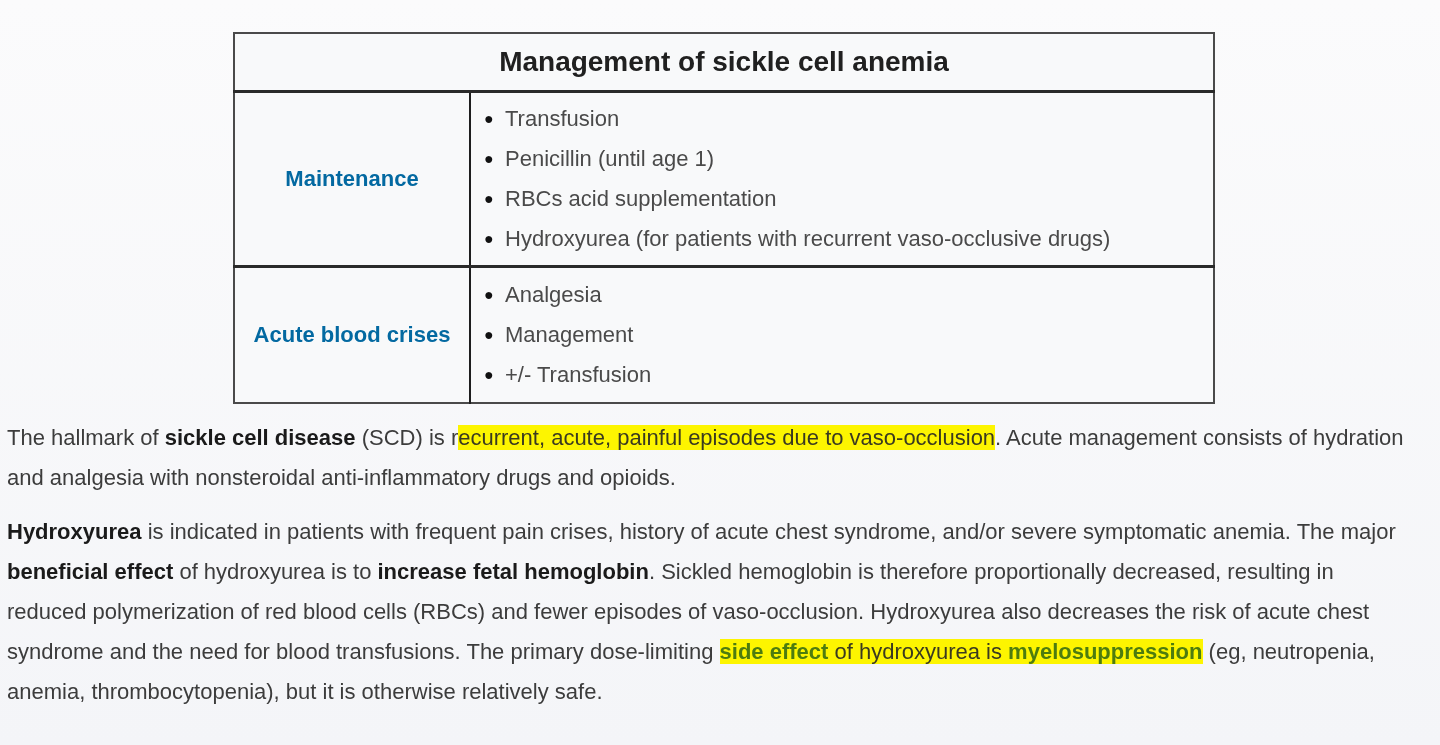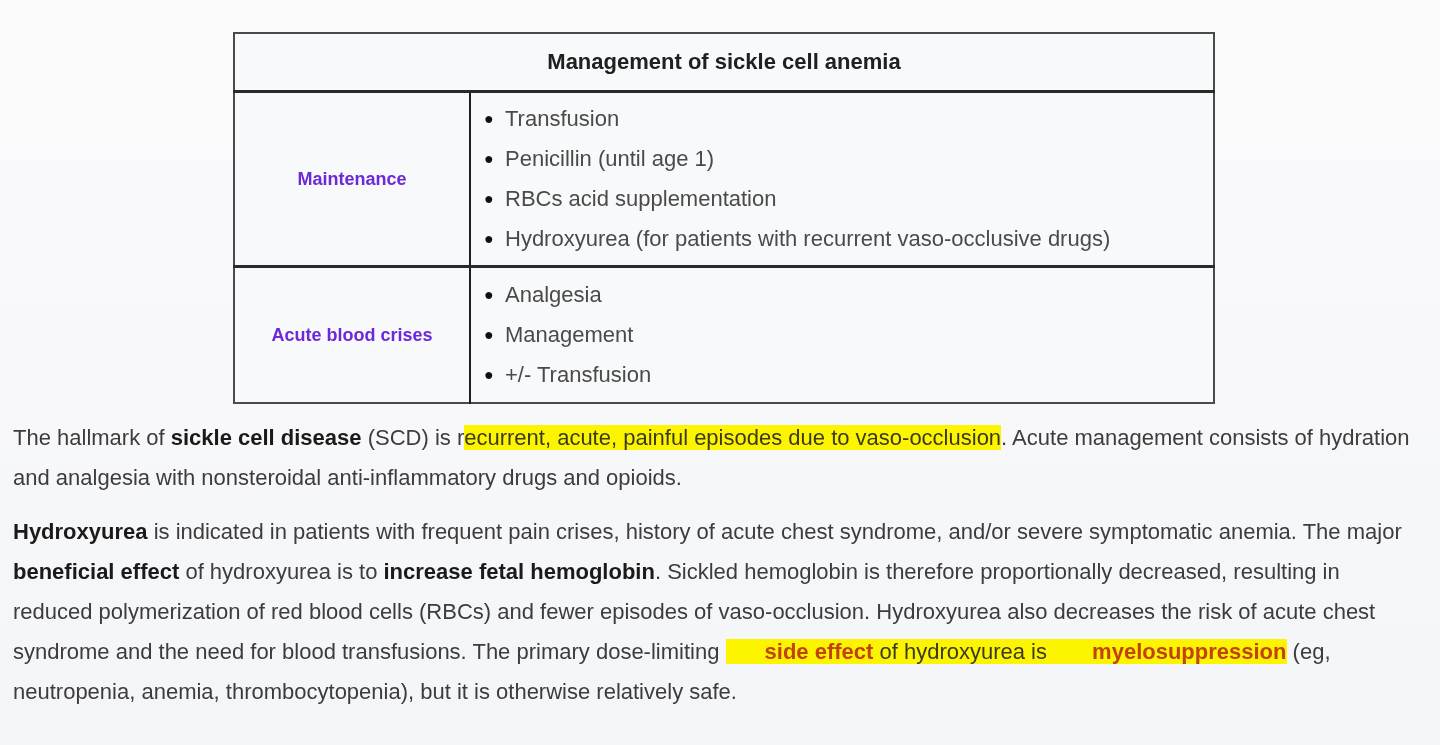--- a/index.html
+++ b/index.html
@@ -22,32 +22,32 @@
     width: 982px;
   }
   table.mgmt {
     width: 100%;
     border-collapse: collapse;
     background: #f8f9fa;
     border: 2px solid #4a4a4a;
   }
   table.mgmt th.caption-cell {
     height: 56px;
-    font-size: 22px;
+    font-size: 28px;
     font-weight: bold;
     color: #202020;
     text-align: center;
     border-bottom: 3px solid #2a2a2a;
     padding: 0;
   }
   table.mgmt td.row-head {
     width: 226px;
-    font-size: 18px;
+    font-size: 22px;
     font-weight: bold;
-    color: #6d28d9;
+    color: #0369a1;
     text-align: center;
     border-right: 2px solid #1e1e1e;
     padding: 0 4px;
   }
   table.mgmt tr.row-maint td {
     height: 172px;
     border-bottom: 3px solid #2a2a2a;
   }
   table.mgmt tr.row-acute td {
     height: 134px;
@@ -70,36 +70,36 @@
   }
   table.mgmt li .bullet {
     position: absolute;
     left: -21px;
     top: 0;
     font-size: 16px;
     color: #111;
   }
   .para {
     position: absolute;
-    left: 13px;
+    left: 7px;
     width: 1400px;
     font-size: 22px;
     line-height: 40px;
     color: #3c3c3c;
     margin: 0;
   }
   .para b {
     color: #1a1a1a;
     font-weight: bold;
   }
   .hl {
     background: #fdf500;
     color: #3a3a20;
   }
-  .hl b { color: #c2410c; margin-left: 39px; }
+  .hl b { color: #4d7c0f; }
   #p1 { top: 418px; }
   #p2 { top: 512px; }
 </style>
 </head>
 <body>
 
 <div class="table-wrap">
   <table class="mgmt">
     <tbody>
         <tr>

